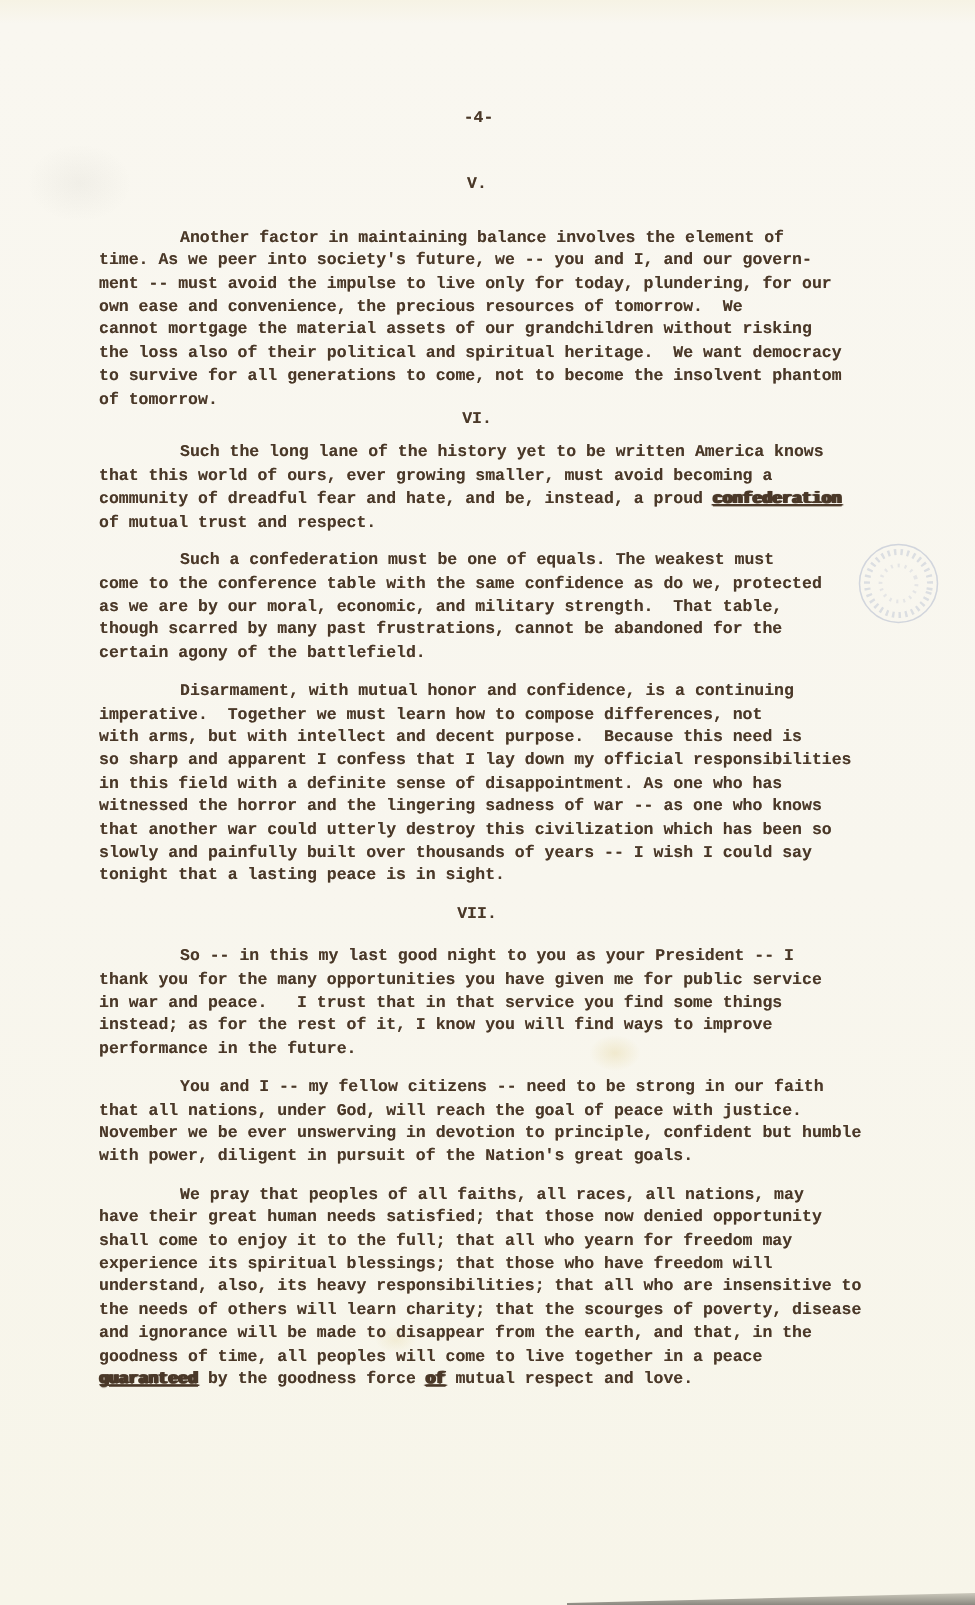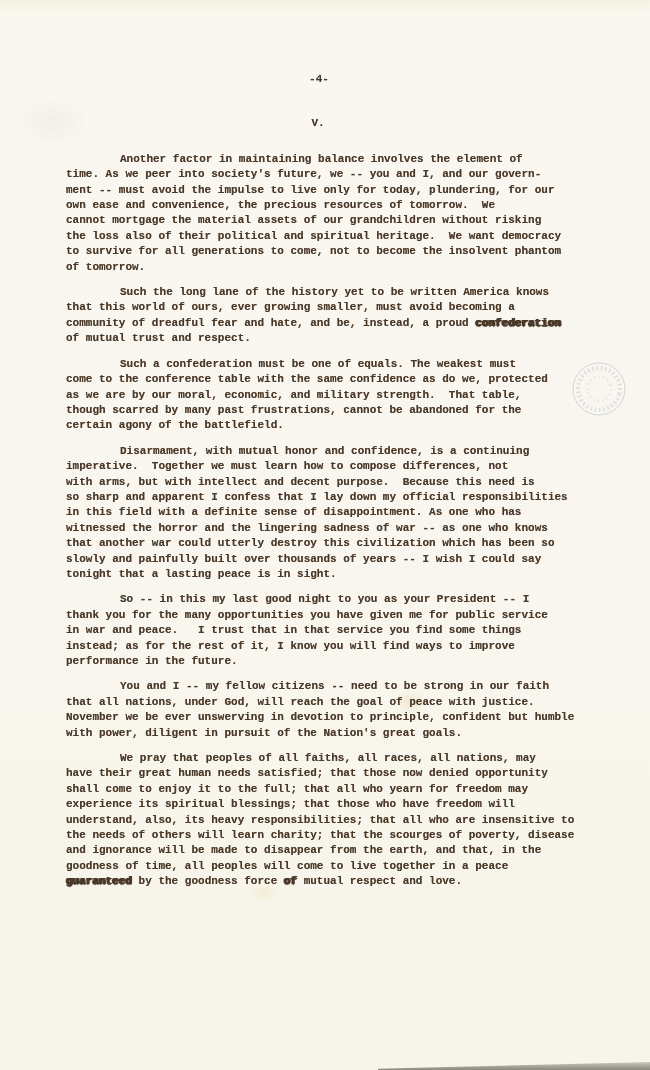--- a/index.html
+++ b/index.html
@@ -19,20 +19,21 @@
   }
   .pn{text-align:center;margin:0 0 29px;transform:translateX(-7px);}
   .heading{text-align:center;transform:translateX(-8px);}
   .section-v{margin:0 0 20px;}
   .section-vi{margin:-12px 0 7px;}
   .section-vii{margin:8px 0 13px;}
   .para{white-space:pre-wrap;text-indent:54px;margin:0 0 10px;}
   .smudge{
     filter:blur(.45px);
     text-shadow:.9px 0 0 currentColor,-.9px 0 0 currentColor,0 .6px .7px rgba(74,56,40,.85);
+    text-decoration:underline;
   }
   .stamp{position:absolute;left:570px;top:360px;opacity:.62;mix-blend-mode:multiply;}
   .stain{position:absolute;border-radius:50%;pointer-events:none;}
   .stain-a{left:393px;top:690px;width:34px;height:24px;
     background:radial-gradient(closest-side,rgba(213,188,96,.22),rgba(213,188,96,0));}
   .stain-b{left:250px;top:884px;width:28px;height:18px;
     background:radial-gradient(closest-side,rgba(213,188,96,.16),rgba(213,188,96,0));}
   .stain-c{left:18px;top:96px;width:70px;height:52px;
     background:radial-gradient(closest-side,rgba(90,88,80,.05),rgba(90,88,80,0));}
   .edge-shadow{
@@ -53,38 +54,40 @@
       <div class="pn">-4-</div>
       <div class="heading section-v">V.</div>
       <div class="para">Another factor in maintaining balance involves the element of
 time. As we peer into society's future, we -- you and I, and our govern-
 ment -- must avoid the impulse to live only for today, plundering, for our
 own ease and convenience, the precious resources of tomorrow.  We
 cannot mortgage the material assets of our grandchildren without risking
 the loss also of their political and spiritual heritage.  We want democracy
 to survive for all generations to come, not to become the insolvent phantom
 of tomorrow.</div>
+      <div class="heading section-vi">VI.</div>
       <div class="para"><span>Such the long lane of the history yet to be written America knows
 that this world of ours, ever growing smaller, must avoid becoming a
 community of dreadful fear and hate, and be, instead, a proud </span><span class="smudge">confederation</span><span>
 of mutual trust and respect.</span></div>
       <div class="para">Such a confederation must be one of equals. The weakest must
 come to the conference table with the same confidence as do we, protected
 as we are by our moral, economic, and military strength.  That table,
 though scarred by many past frustrations, cannot be abandoned for the
 certain agony of the battlefield.</div>
       <div class="para">Disarmament, with mutual honor and confidence, is a continuing
 imperative.  Together we must learn how to compose differences, not
 with arms, but with intellect and decent purpose.  Because this need is
 so sharp and apparent I confess that I lay down my official responsibilities
 in this field with a definite sense of disappointment. As one who has
 witnessed the horror and the lingering sadness of war -- as one who knows
 that another war could utterly destroy this civilization which has been so
 slowly and painfully built over thousands of years -- I wish I could say
 tonight that a lasting peace is in sight.</div>
+      <div class="heading section-vii">VII.</div>
       <div class="para">So -- in this my last good night to you as your President -- I
 thank you for the many opportunities you have given me for public service
 in war and peace.   I trust that in that service you find some things
 instead; as for the rest of it, I know you will find ways to improve
 performance in the future.</div>
       <div class="para">You and I -- my fellow citizens -- need to be strong in our faith
 that all nations, under God, will reach the goal of peace with justice.
 November we be ever unswerving in devotion to principle, confident but humble
 with power, diligent in pursuit of the Nation's great goals.</div>
       <div class="para"><span>We pray that peoples of all faiths, all races, all nations, may

